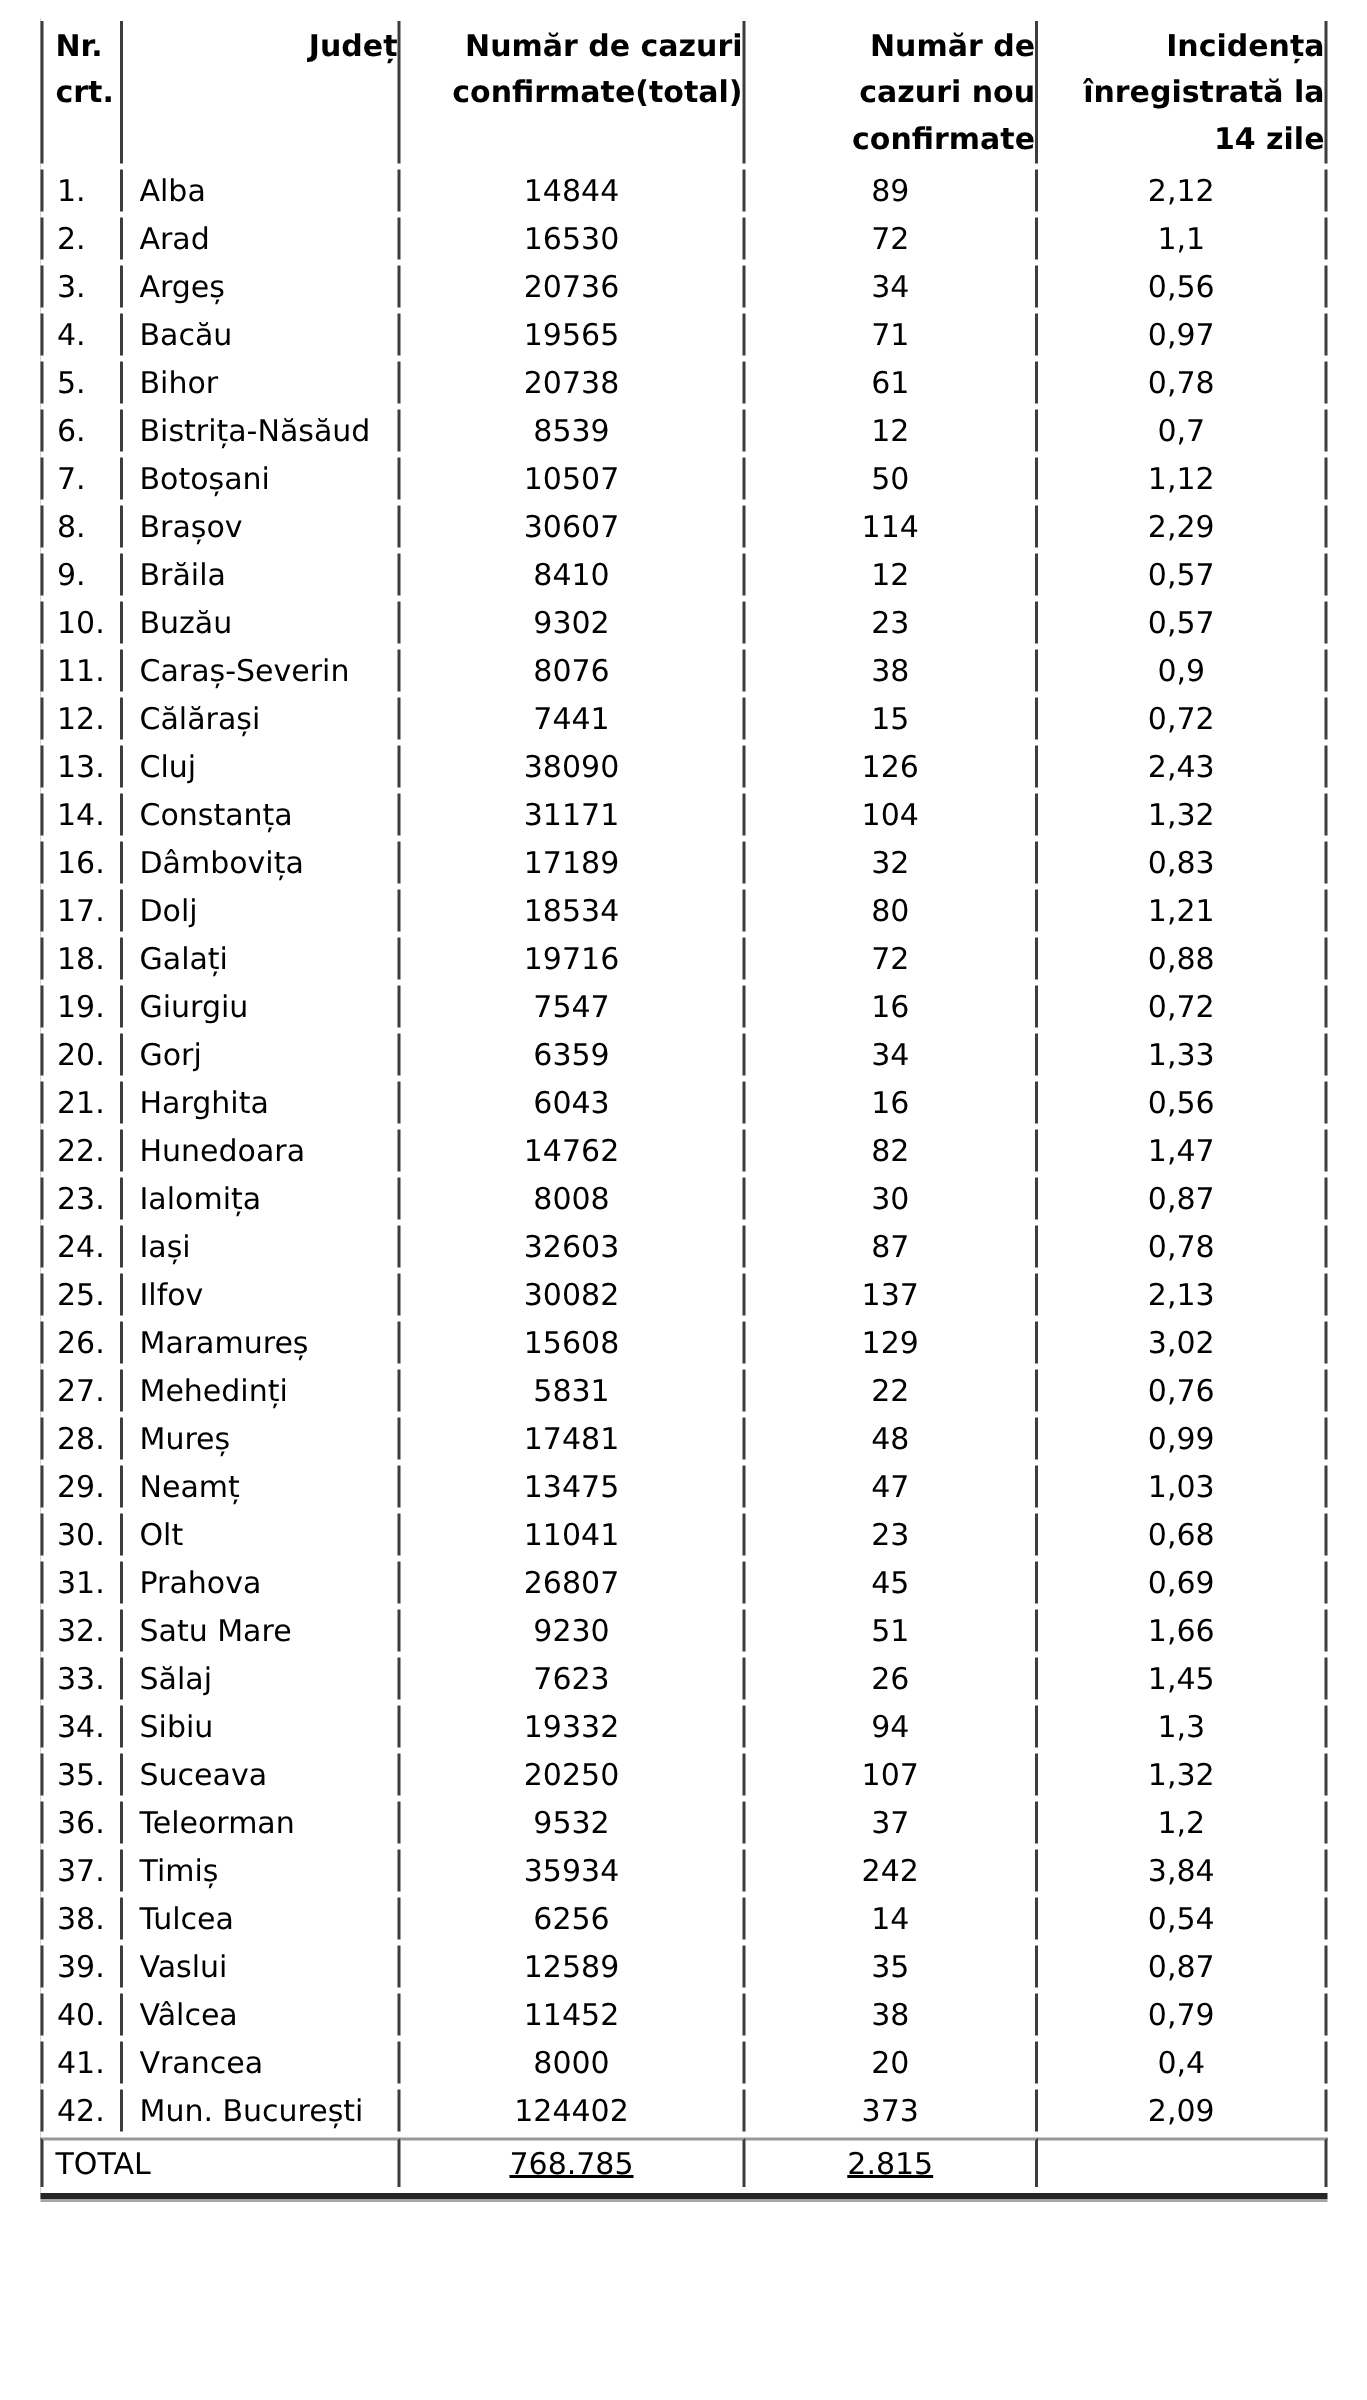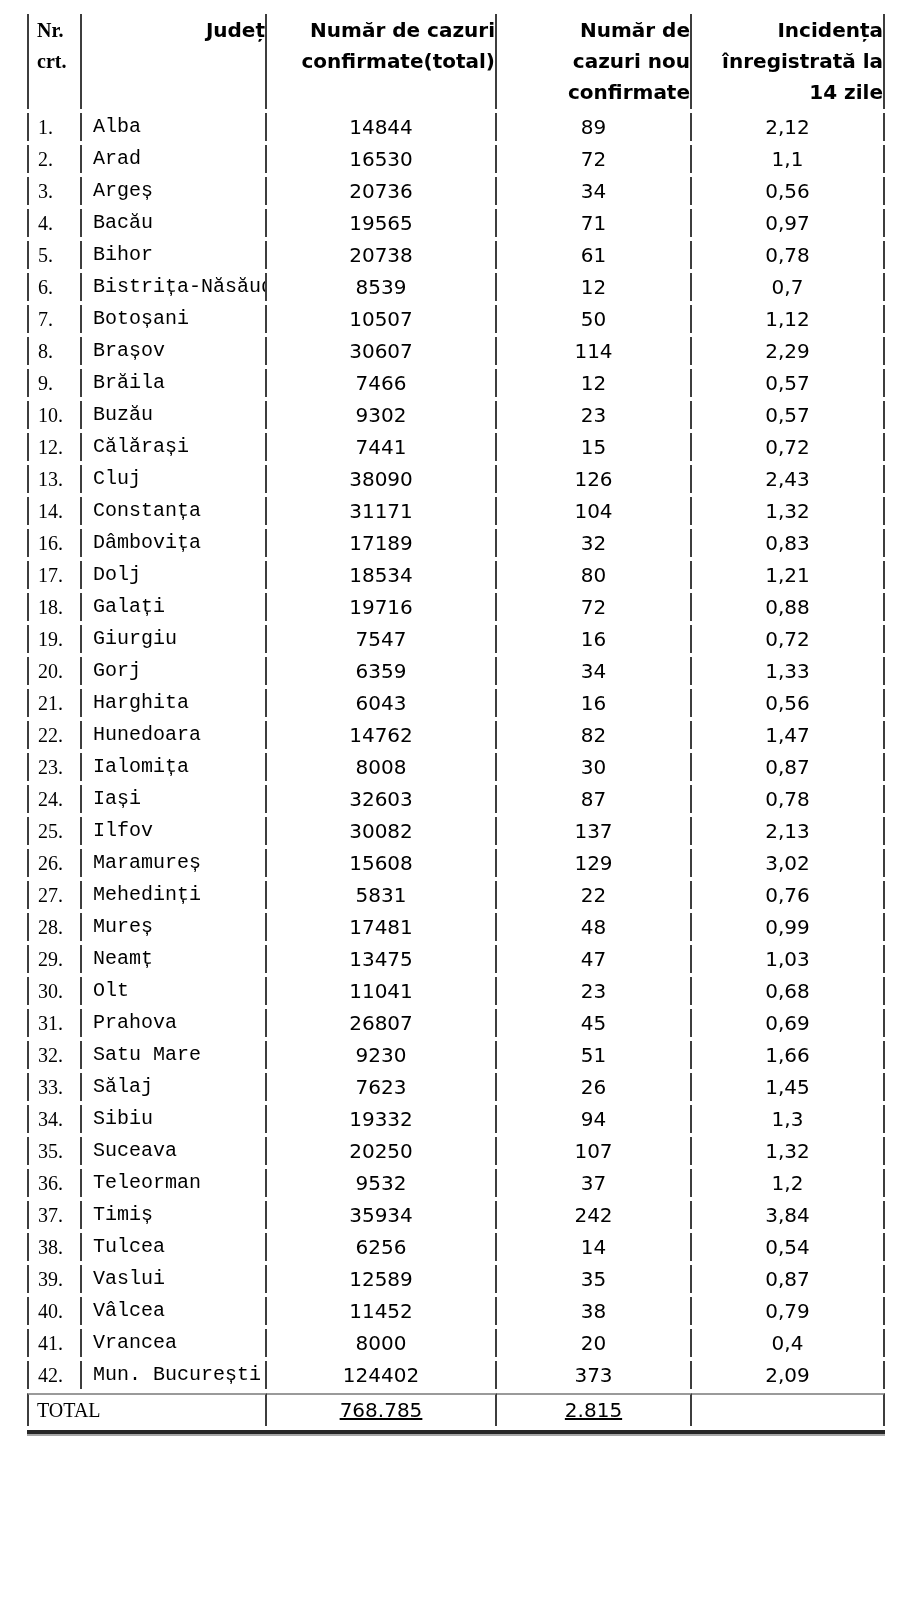--- a/index.html
+++ b/index.html
@@ -33,36 +33,36 @@
   col.c4{width:195px;}
   col.c5{width:193px;}
   th,td{
     border-right:2px solid var(--grid);
     padding:0;
     font-size:20px;
     color:var(--text);
     vertical-align:top;
     overflow:hidden;
   }
-  th:first-child,td:first-child{border-left:2px solid var(--grid);font-family:Liberation Serif, serif;}
+  th:first-child,td:first-child{border-left:2px solid var(--grid);}
   thead th{
     font-weight:bold;
     text-align:right;
     white-space:pre-line;
     line-height:31px;
     height:95px;
     padding-top:1px;
   }
   thead th.col-nr{text-align:left;padding-left:8px;}
   tbody td{
     height:28px;
     line-height:28px;
   }
   td.col-nr{text-align:left;padding-left:9px;white-space:nowrap;}
-  td.col-judet{text-align:left;padding:0 9px 0 11px;white-space:nowrap;font-family:Liberation Mono, monospace;}
+  td.col-judet{text-align:left;padding:0 9px 0 11px;white-space:nowrap;}
   td.col-judet.wrap{white-space:normal;text-align:justify;line-height:29px;padding-bottom:3px;}
   td.col-total,td.col-noi,td.col-incidenta{text-align:center;}
   tfoot td{
     border-top:2px solid var(--total-sep);
     height:31px;
     line-height:31px;
   }
   tfoot td.total-label{text-align:left;padding-left:8px;margin-left:48px;}
   tfoot td.col-total,tfoot td.col-noi{text-align:center;text-decoration:underline;}
 </style>
@@ -145,30 +145,37 @@
       <tr>
         <td class="col-nr">8.</td>
         <td class="col-judet">Brașov</td>
         <td class="col-total">30607</td>
         <td class="col-noi">114</td>
         <td class="col-incidenta">2,29</td>
       </tr>
       <tr>
         <td class="col-nr">9.</td>
         <td class="col-judet">Brăila</td>
-        <td class="col-total">7466</td>
+        <td class="col-total">8410</td>
         <td class="col-noi">12</td>
         <td class="col-incidenta">0,57</td>
       </tr>
       <tr>
         <td class="col-nr">10.</td>
         <td class="col-judet">Buzău</td>
         <td class="col-total">9302</td>
         <td class="col-noi">23</td>
         <td class="col-incidenta">0,57</td>
+      </tr>
+      <tr>
+        <td class="col-nr">11.</td>
+        <td class="col-judet">Caraș-Severin</td>
+        <td class="col-total">8076</td>
+        <td class="col-noi">38</td>
+        <td class="col-incidenta">0,9</td>
       </tr>
       <tr>
         <td class="col-nr">12.</td>
         <td class="col-judet">Călărași</td>
         <td class="col-total">7441</td>
         <td class="col-noi">15</td>
         <td class="col-incidenta">0,72</td>
       </tr>
       <tr>
         <td class="col-nr">13.</td>

